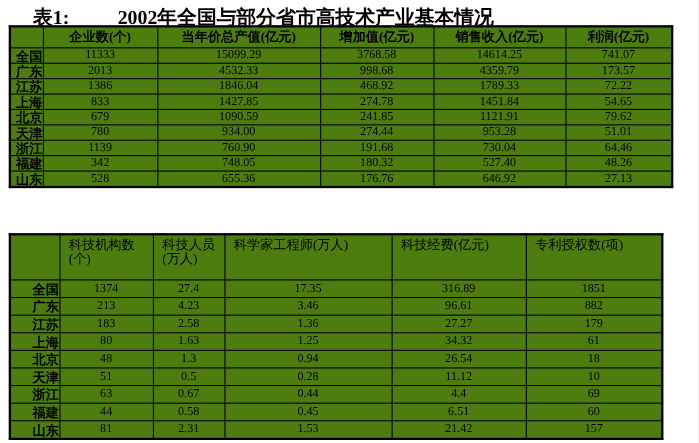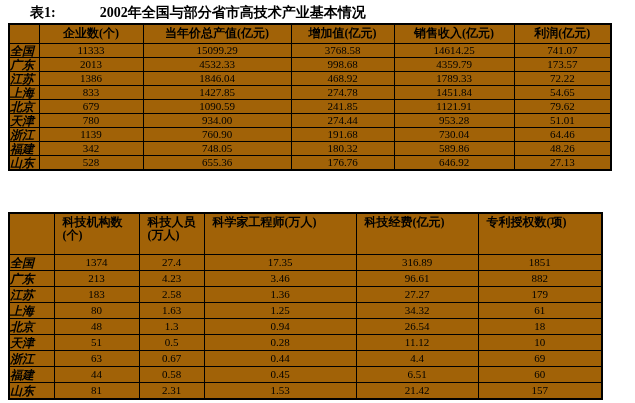--- a/index.html
+++ b/index.html
@@ -1,42 +1,42 @@
 <!DOCTYPE html>
 <html><head>
 <meta charset="utf-8">
 <style>
   html,body{margin:0;padding:0;background:#e8e8e8;}
   .page{
     position:relative;width:635px;height:403px;background:#ffffff;
     overflow:hidden;color:#000;
     font-family:"Liberation Serif","DejaVu Serif",serif;
   }
-  .caption{position:absolute;font-weight:bold;font-size:14px;white-space:nowrap;}
+  .caption{position:absolute;font-weight:bold;font-size:18px;white-space:nowrap;}
   .caption .label{display:inline-block;}
   .caption1{top:4px;left:30px;}
   .caption1 .label{margin-right:44px;}
   .caption2{top:186px;left:28px;}
   .caption2 .label{margin-right:12px;}
 
-  table{border-collapse:collapse;table-layout:fixed;position:absolute;background:#a16207;}
+  table{border-collapse:collapse;table-layout:fixed;position:absolute;background:#4d7c0f;}
   table,th,td{border:1px solid #000;}
   table{border-width:2px;}
   th,td{padding:0;overflow:hidden;}
 
   .t1{left:8px;top:23px;width:602px;}
   .t2{left:8px;top:212px;width:593px;}
 
   .t1 th{height:18px;font-size:12px;font-weight:bold;text-align:center;line-height:1.1;}
   .t1 td{height:13px;}
-  .t2 th{height:38px;font-size:12px;font-weight:bold;text-align:left;vertical-align:top;
+  .t2 th{height:38px;font-size:12px;font-weight:normal;text-align:left;vertical-align:top;
          padding:2px 2px 0 8px;line-height:1.12;}
   .t2 td{height:15px;}
 
-  td.region{font-weight:bold;font-size:12px;text-align:left;line-height:1;font-style:italic;}
+  td.region{font-weight:bold;font-size:12px;text-align:right;line-height:1;}
   td.num{font-size:11px;text-align:center;line-height:1;font-weight:normal;}
 
   .t1-c0{width:30px;}  .t1-c1{width:104px;} .t1-c2{width:148px;}
   .t1-c3{width:103px;} .t1-c4{width:120px;} .t1-c5{width:97px;}
   .t2-c0{width:45px;}  .t2-c1{width:85px;}  .t2-c2{width:65px;}
   .t2-c3{width:152px;} .t2-c4{width:122px;} .t2-c5{width:124px;}
 </style>
 </head>
 <body>
 
@@ -120,21 +120,21 @@
           <td class="num">760.90</td>
           <td class="num">191.68</td>
           <td class="num">730.04</td>
           <td class="num">64.46</td>
         </tr>
         <tr>
           <td class="region">福建</td>
           <td class="num">342</td>
           <td class="num">748.05</td>
           <td class="num">180.32</td>
-          <td class="num">589.86</td>
+          <td class="num">527.40</td>
           <td class="num">48.26</td>
         </tr>
         <tr>
           <td class="region">山东</td>
           <td class="num">528</td>
           <td class="num">655.36</td>
           <td class="num">176.76</td>
           <td class="num">646.92</td>
           <td class="num">27.13</td>
         </tr>

